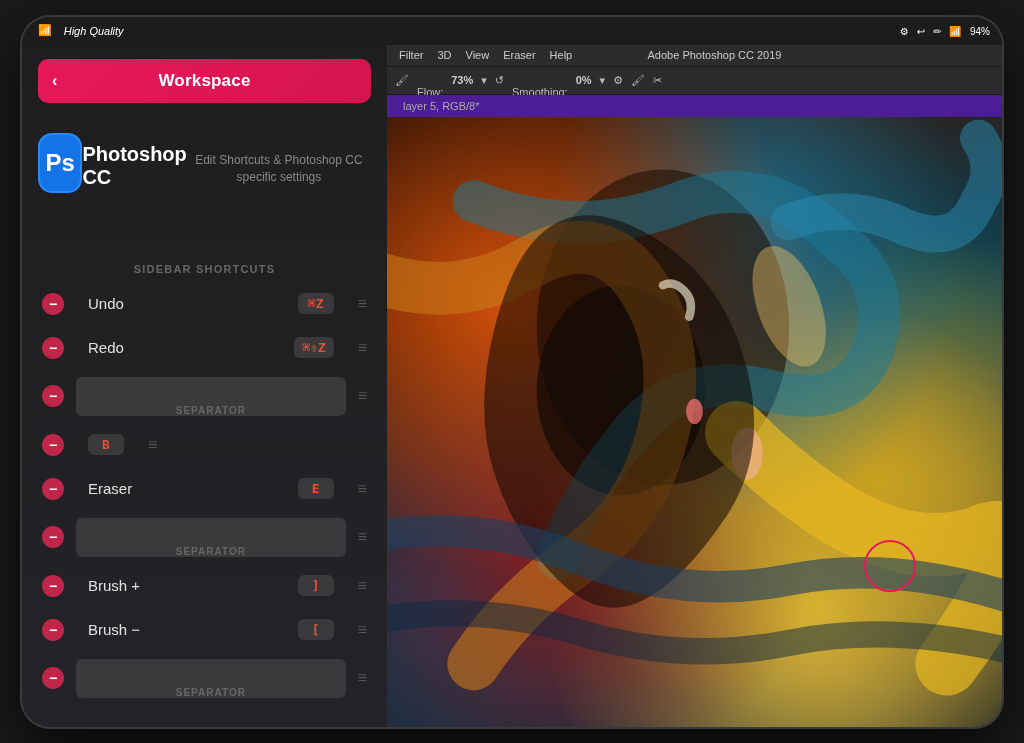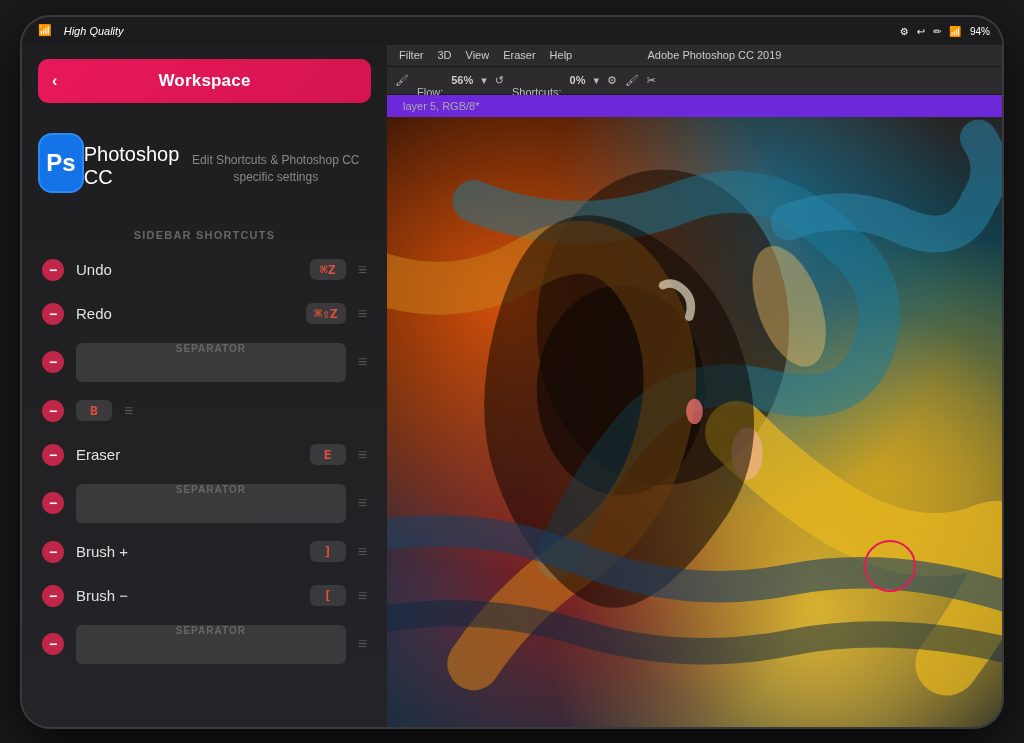--- a/index.html
+++ b/index.html
@@ -130,55 +130,57 @@
       justify-content: center;
       color: #fff;
       font-size: 24px;
       font-weight: 800;
       margin-bottom: 12px;
       border: 2px solid #2a8af7;
     }
     .app-name {
       color: #ffffff;
       font-size: 20px;
-      font-weight: 400;
+      font-weight: 700;
       margin-bottom: 6px;
     }
     .app-desc {
       color: #888;
       font-size: 12px;
       text-align: center;
       line-height: 1.4;
     }
 
     
     .section-label {
       color: #666;
       font-size: 11px;
       font-weight: 600;
       letter-spacing: 1.2px;
       text-align: center;
       padding: 8px 16px 8px;
       text-transform: uppercase;
+      margin-top: 34px;
     }
 
     
     .shortcuts-list {
       flex: 1;
       overflow-y: auto;
       padding: 0 12px;
     }
     .shortcuts-list::-webkit-scrollbar { width: 0; }
 
     .shortcut-item {
       display: flex;
       align-items: center;
       padding: 10px 8px;
       border-radius: 8px;
       margin-bottom: 2px;
+      gap: 12px;
     }
 
     .remove-btn {
       width: 22px;
       height: 22px;
       background: #c0254a;
       border-radius: 50%;
       display: flex;
       align-items: center;
       justify-content: center;
@@ -238,21 +240,21 @@
       font-size: 14px;
       font-weight: 700;
       line-height: 1;
     }
     .separator-bar {
       flex: 1;
       height: 39px;
       background: #3a3a3c;
       border-radius: 6px;
       display: flex;
-      align-items: flex-start;
+      align-items: flex-end;
       justify-content: center;
       margin-right: 12px;
     }
     .separator-text {
       color: #666;
       font-size: 10px;
       font-weight: 600;
       letter-spacing: 1px;
       text-transform: uppercase;
     }
@@ -323,21 +325,21 @@
     }
     .ps-tool-value {
       color: #ccc;
       font-size: 11px;
       font-weight: 600;
     }
 
     
     .ps-tabbar {
       height: 22px;
-      background: #6d28d9;
+      background: #4c1d95;
       display: flex;
       align-items: center;
       padding: 0 8px;
       flex-shrink: 0;
     }
     .ps-tab {
       color: #aaa;
       font-size: 11px;
       padding: 0 8px;
     }
@@ -535,24 +537,24 @@
           <span class="ps-menu-item">View</span>
           <span class="ps-menu-item">Eraser</span>
           <span class="ps-menu-item">Help</span>
         </div>
         <span class="ps-title">Adobe Photoshop CC 2019</span>
       </div>
 
       <div class="ps-toolbar">
         <span class="ps-tool-icon">🖌</span>
         <span class="ps-tool-label">Flow:</span>
-        <span class="ps-tool-value">56%</span>
+        <span class="ps-tool-value">73%</span>
         <span class="ps-tool-icon">▾</span>
         <span class="ps-tool-icon">↺</span>
-        <span class="ps-tool-label">Shortcuts:</span>
+        <span class="ps-tool-label">Smoothing:</span>
         <span class="ps-tool-value">0%</span>
         <span class="ps-tool-icon">▾</span>
         <span class="ps-tool-icon">⚙</span>
         <span class="ps-tool-icon">🖌</span>
         <span class="ps-tool-icon">✂</span>
       </div>
 
       <div class="ps-tabbar">
         <span class="ps-tab">layer 5, RGB/8*</span>
       </div>

